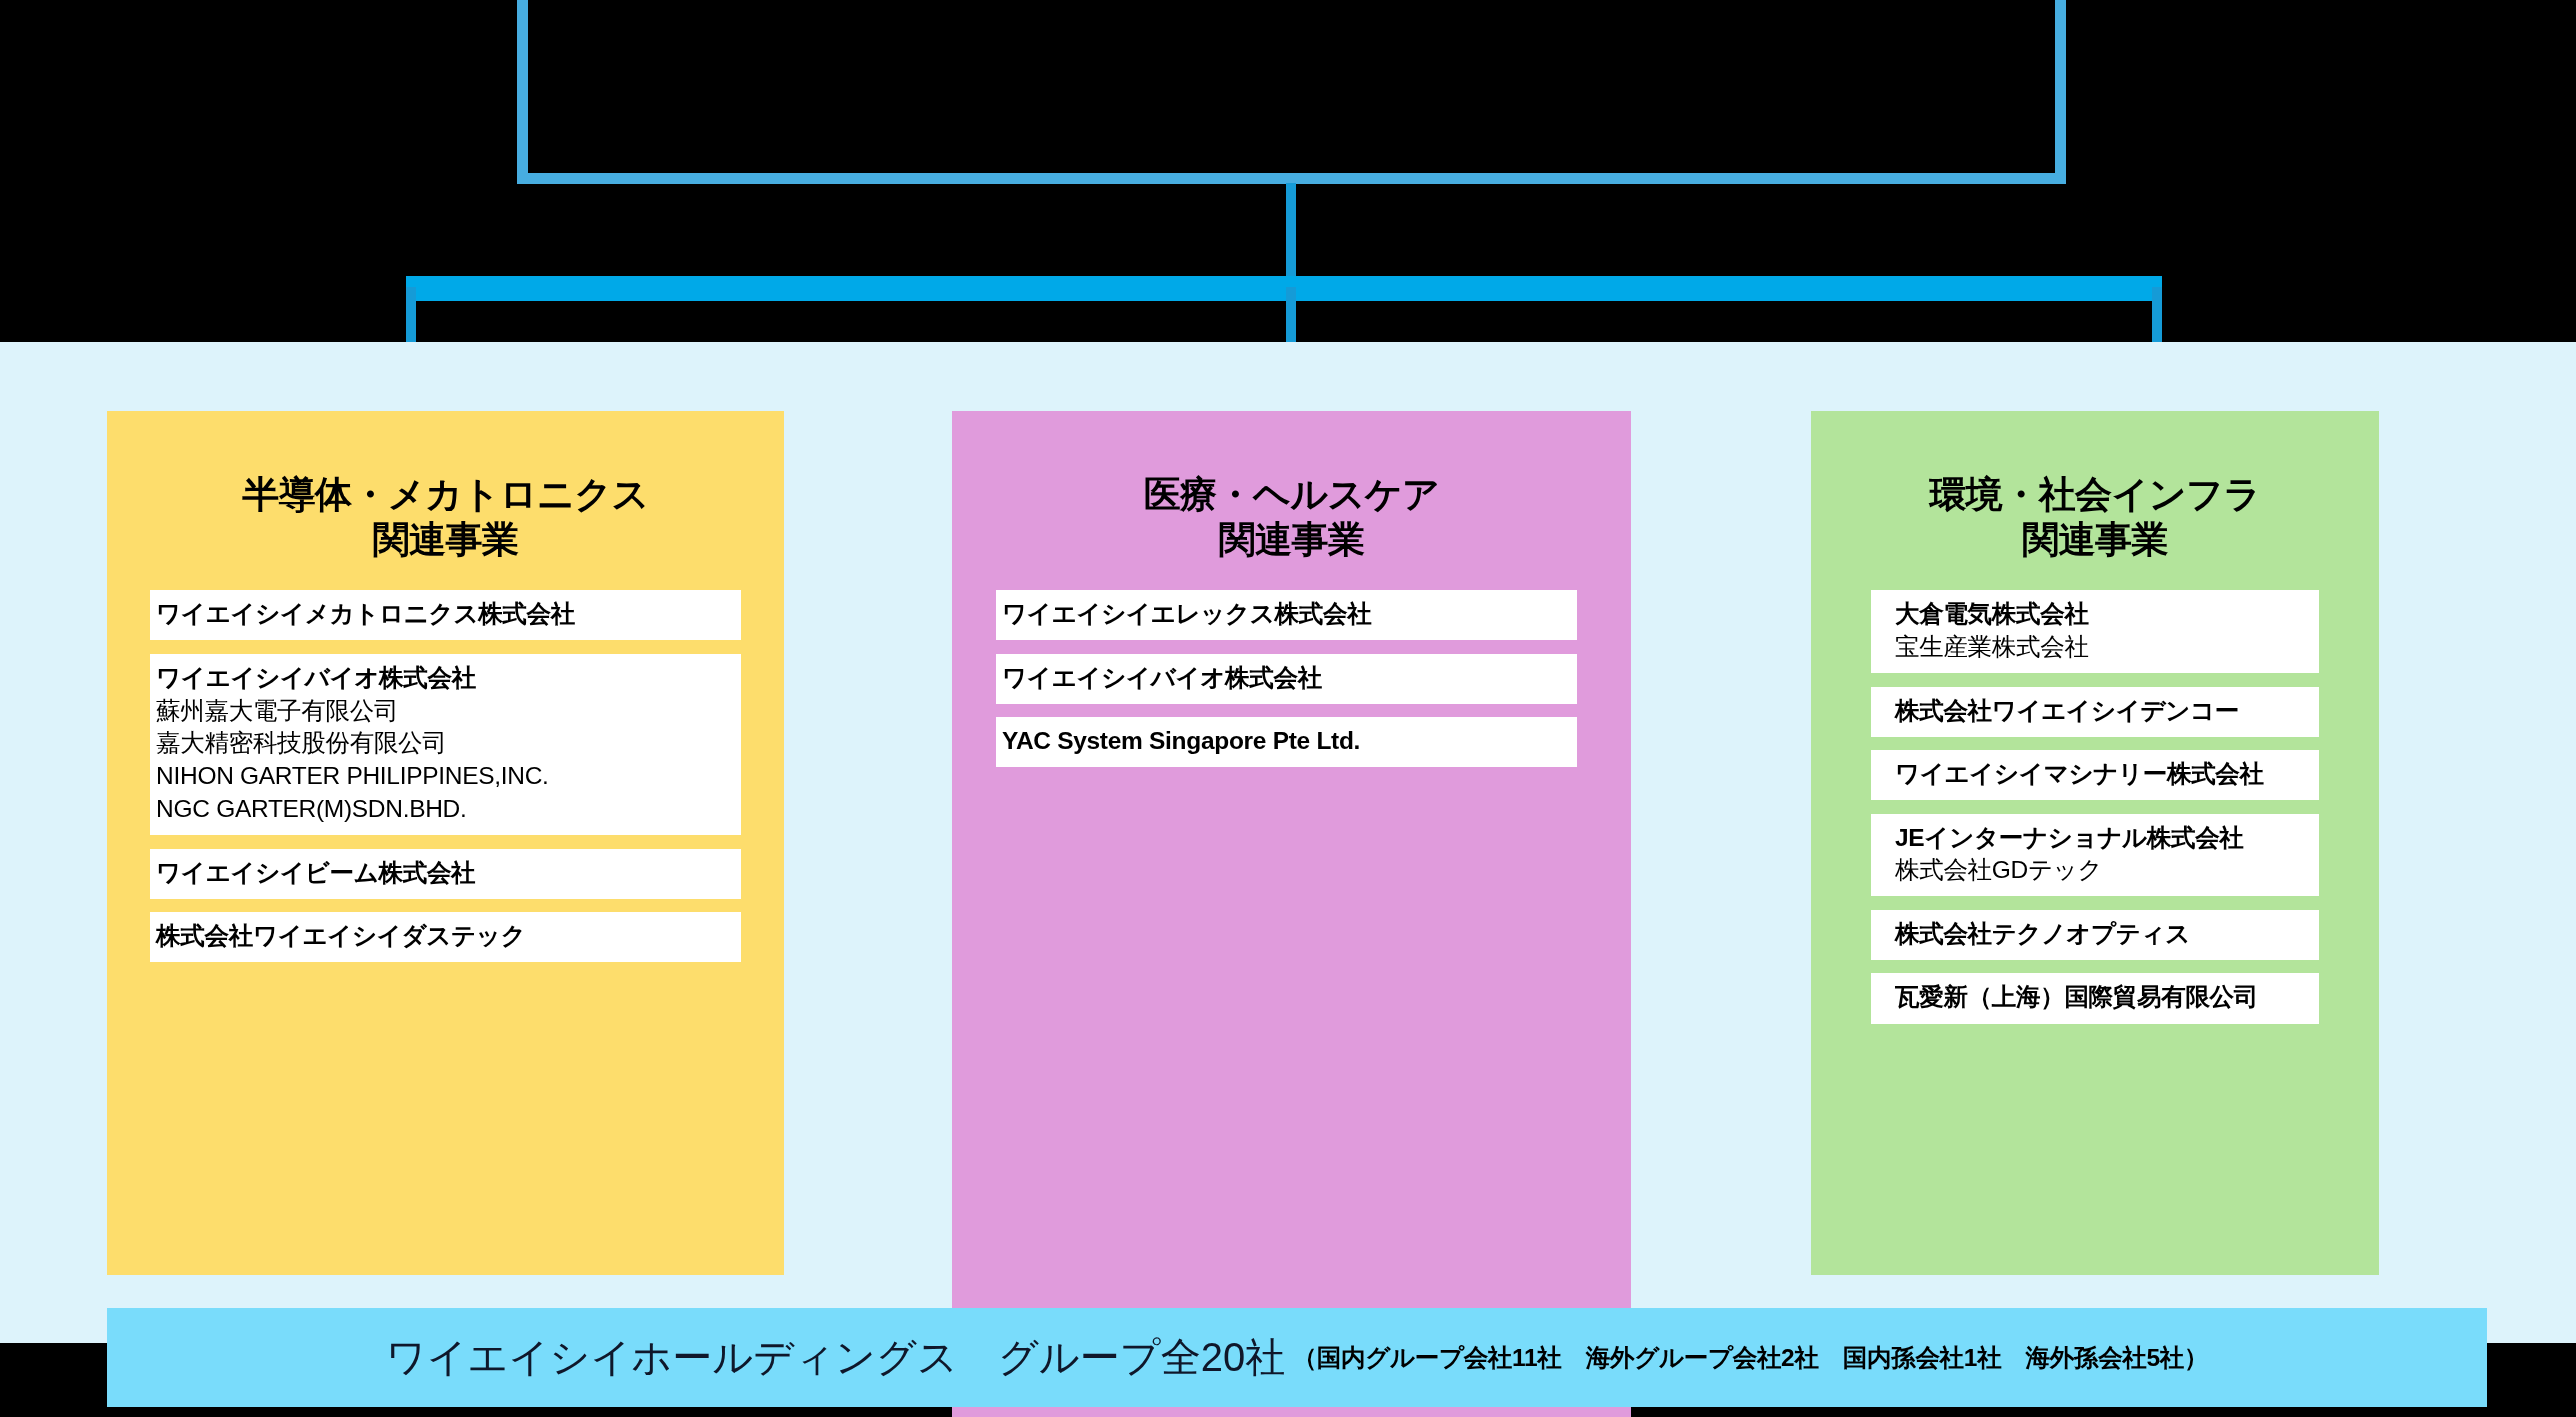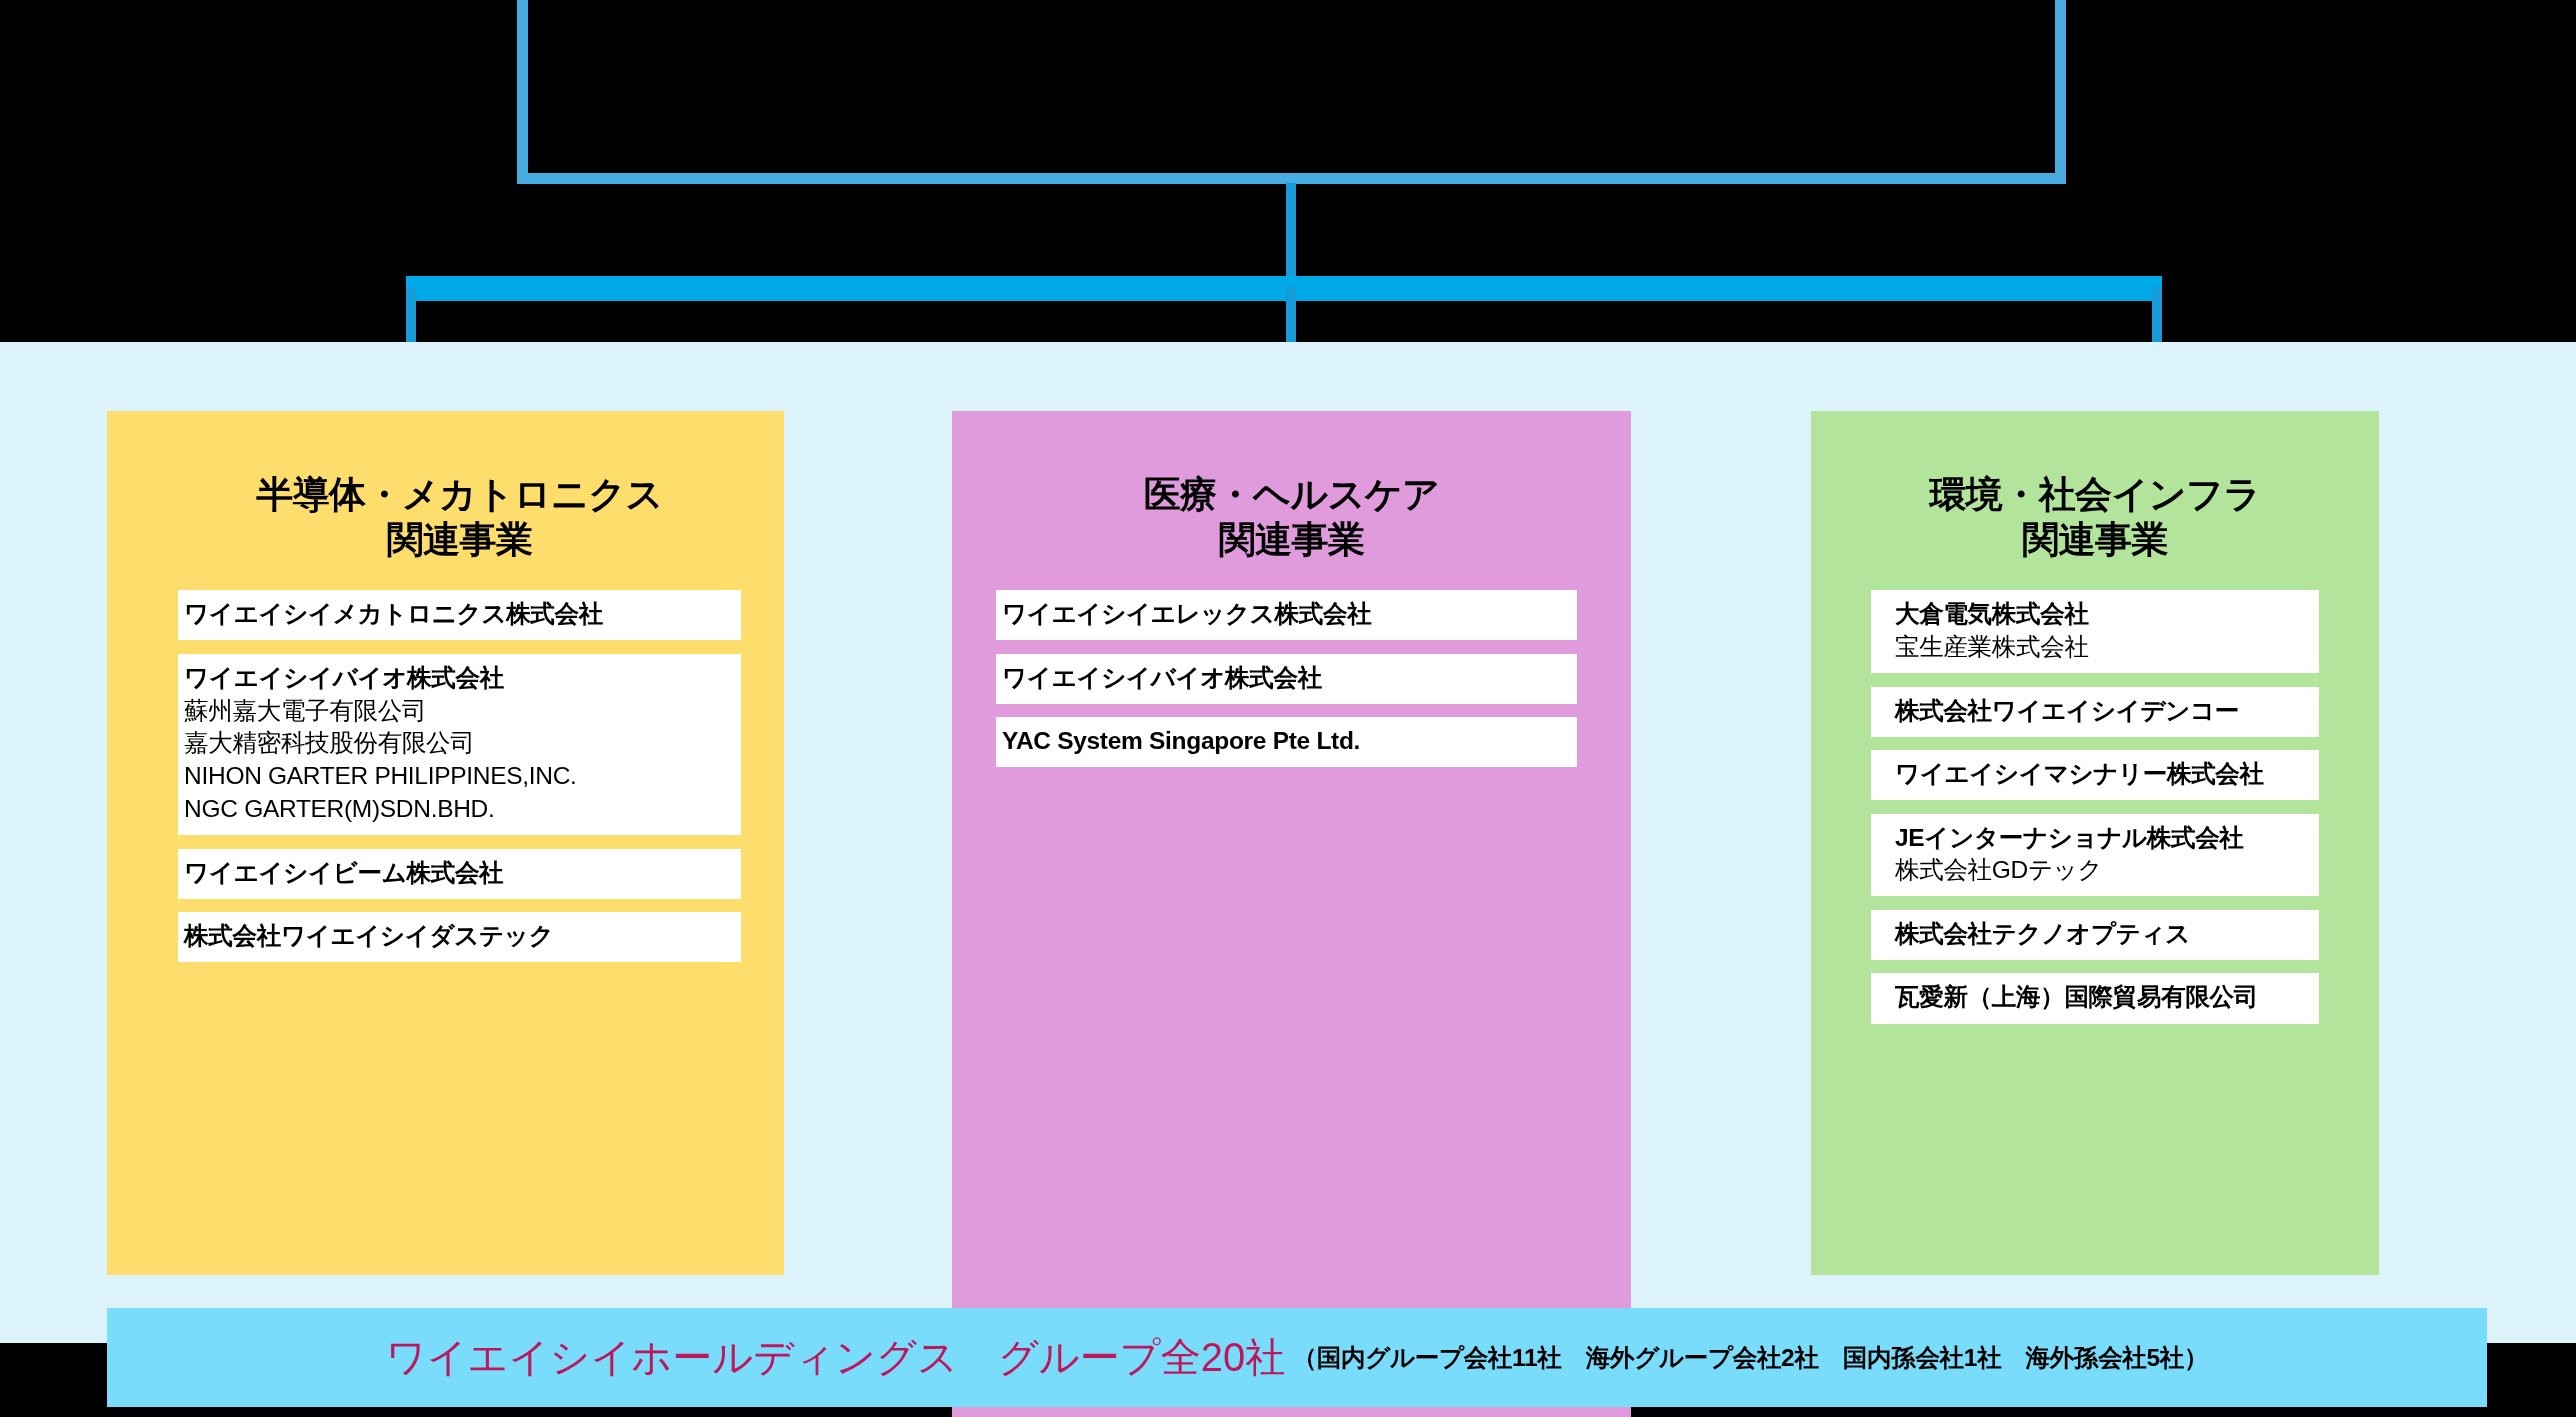--- a/index.html
+++ b/index.html
@@ -67,21 +67,20 @@
     position: absolute;
     top: 69px;          
     box-sizing: border-box;
     padding: 0;
   }
   #col-semiconductor {
     left: 107px;
     width: 677px;
     height: 864px;
     background: #FDDD6C;
-    padding-left: 28px;
   }
   #col-medical {
     left: 952px;
     width: 679px;
     height: 1089px;
     background: #E09BDC;
   }
   #col-environment {
     left: 1811px;
     width: 568px;
@@ -134,21 +133,21 @@
     height: 99px;
     background: #79DCFB;
     display: flex;
     align-items: center;
     justify-content: center;
     box-sizing: border-box;
   }
   #banner-main {
     font-size: 40px;
     font-weight: normal;
-    color: #be185d;
+    color: #0f172a;
     letter-spacing: 0px;
     white-space: pre;
   }
   #banner-sub {
     font-size: 24.5px;
     font-weight: bold;
     color: #000000;
     letter-spacing: -0.3px;
     margin-left: 7.3px;
     white-space: pre;

